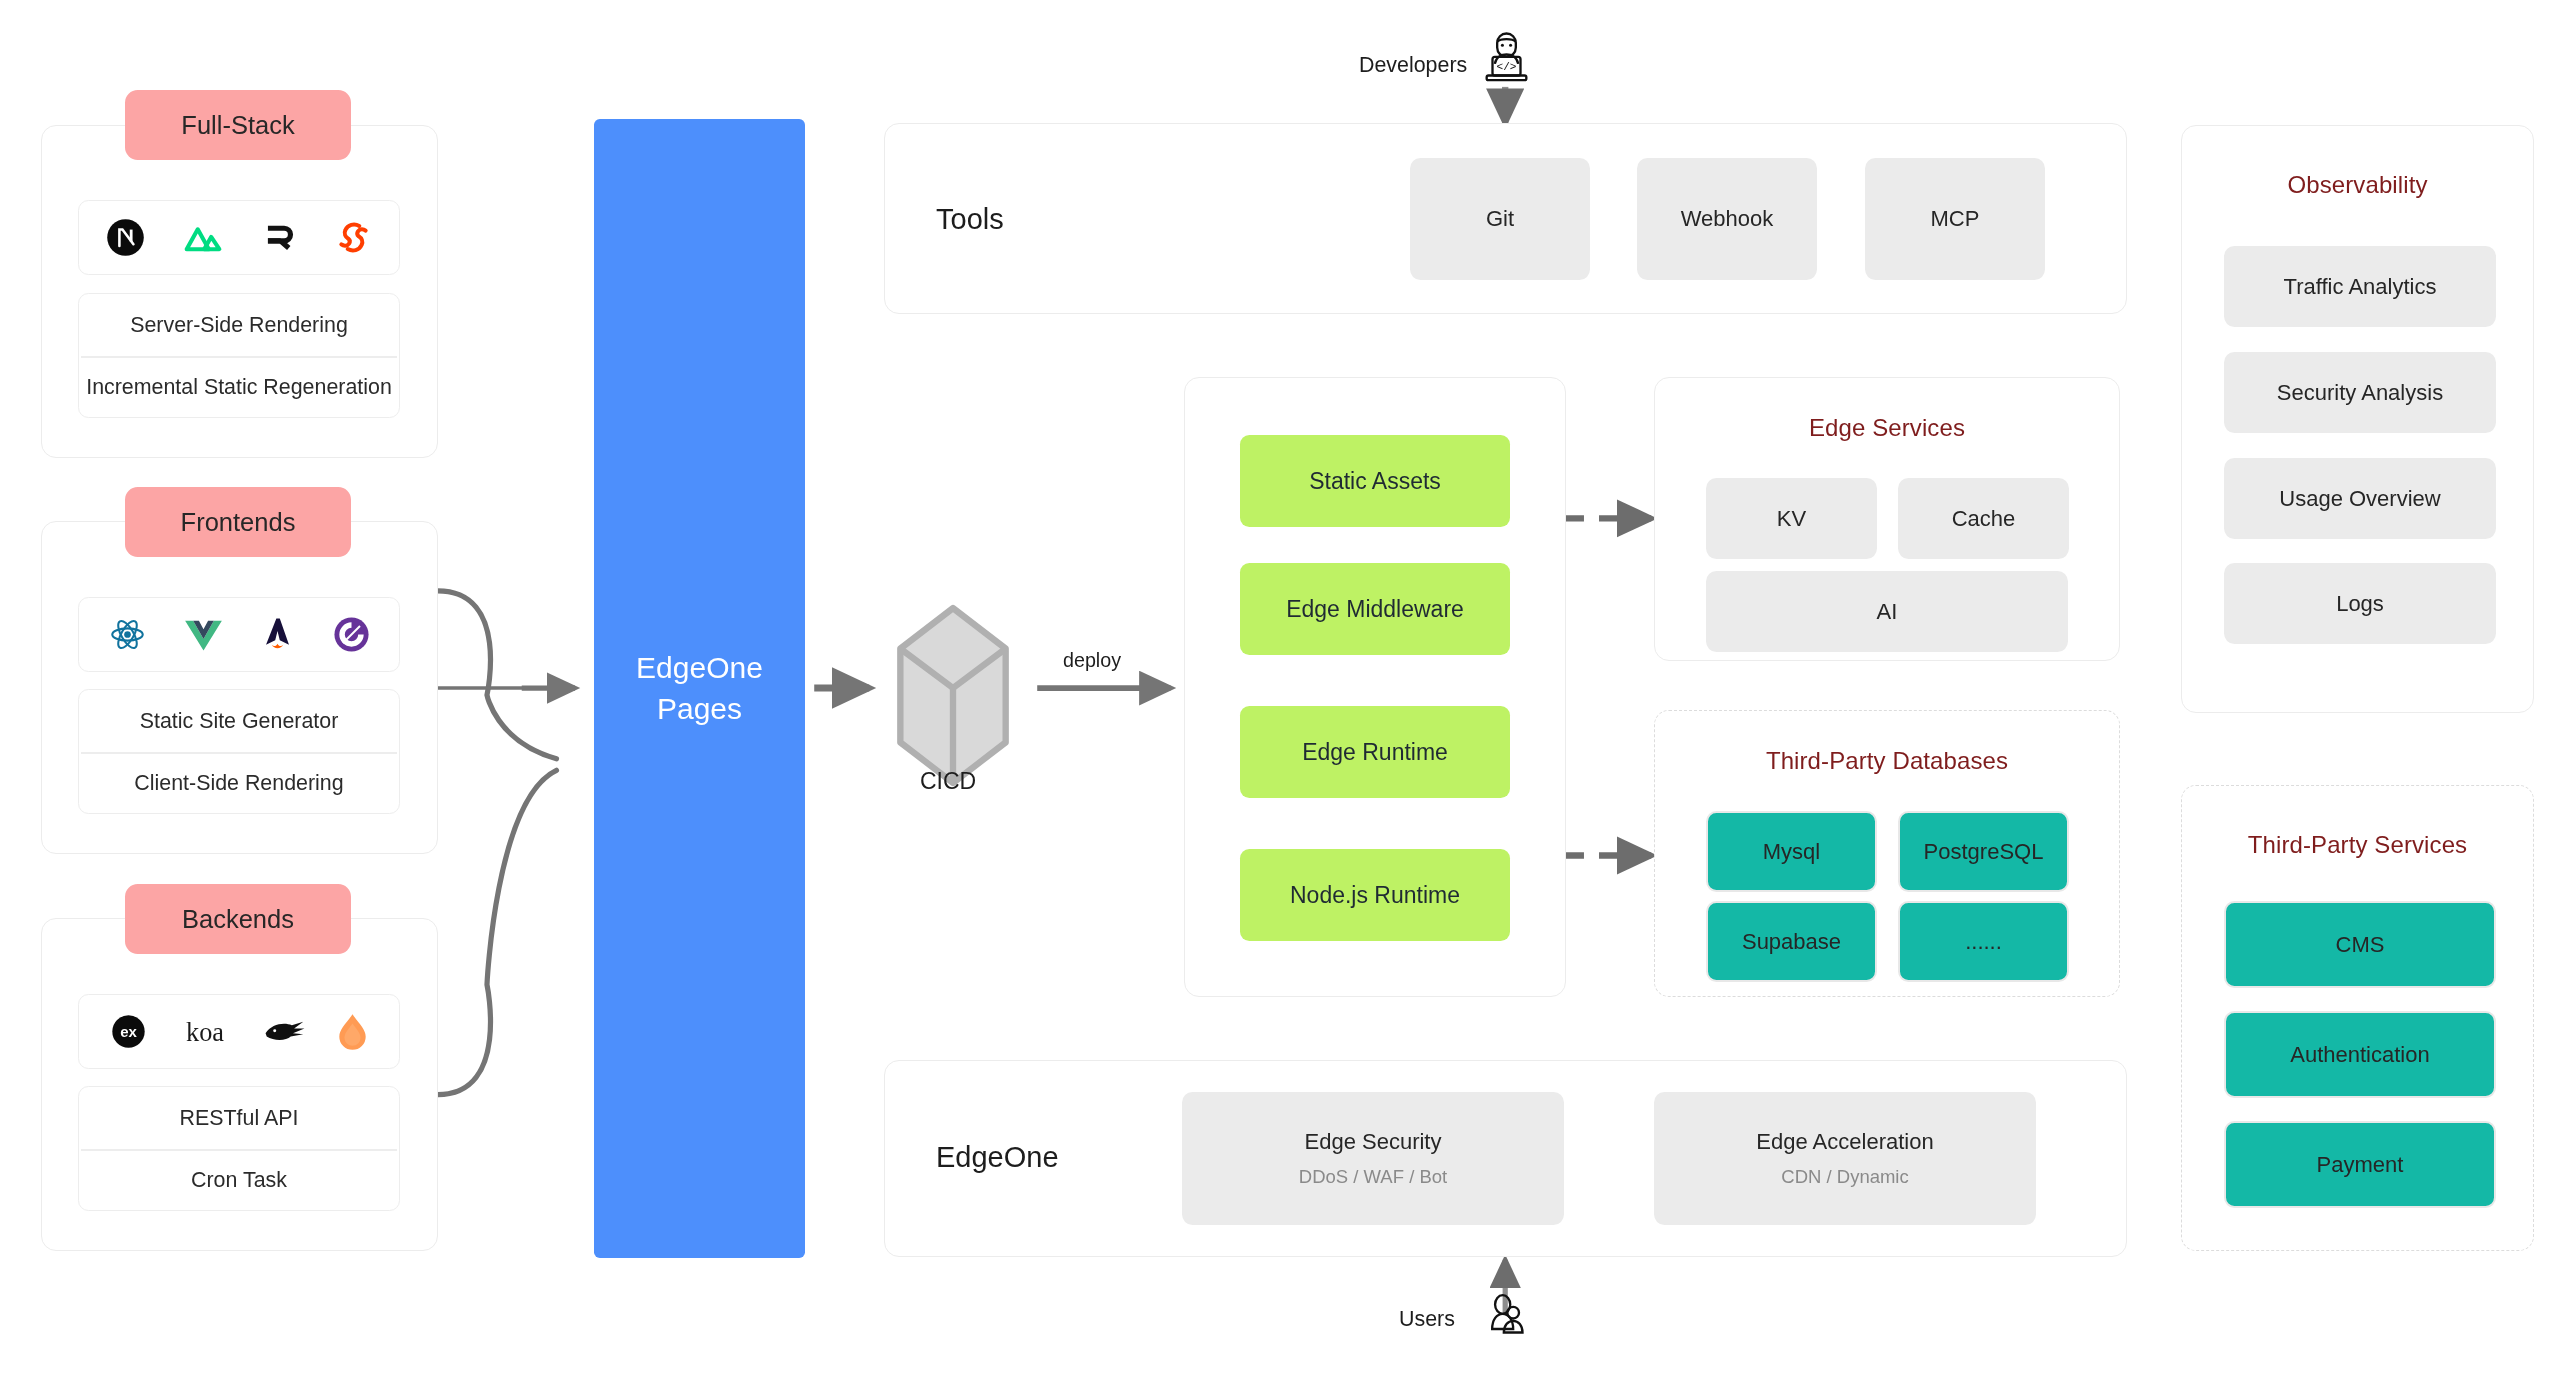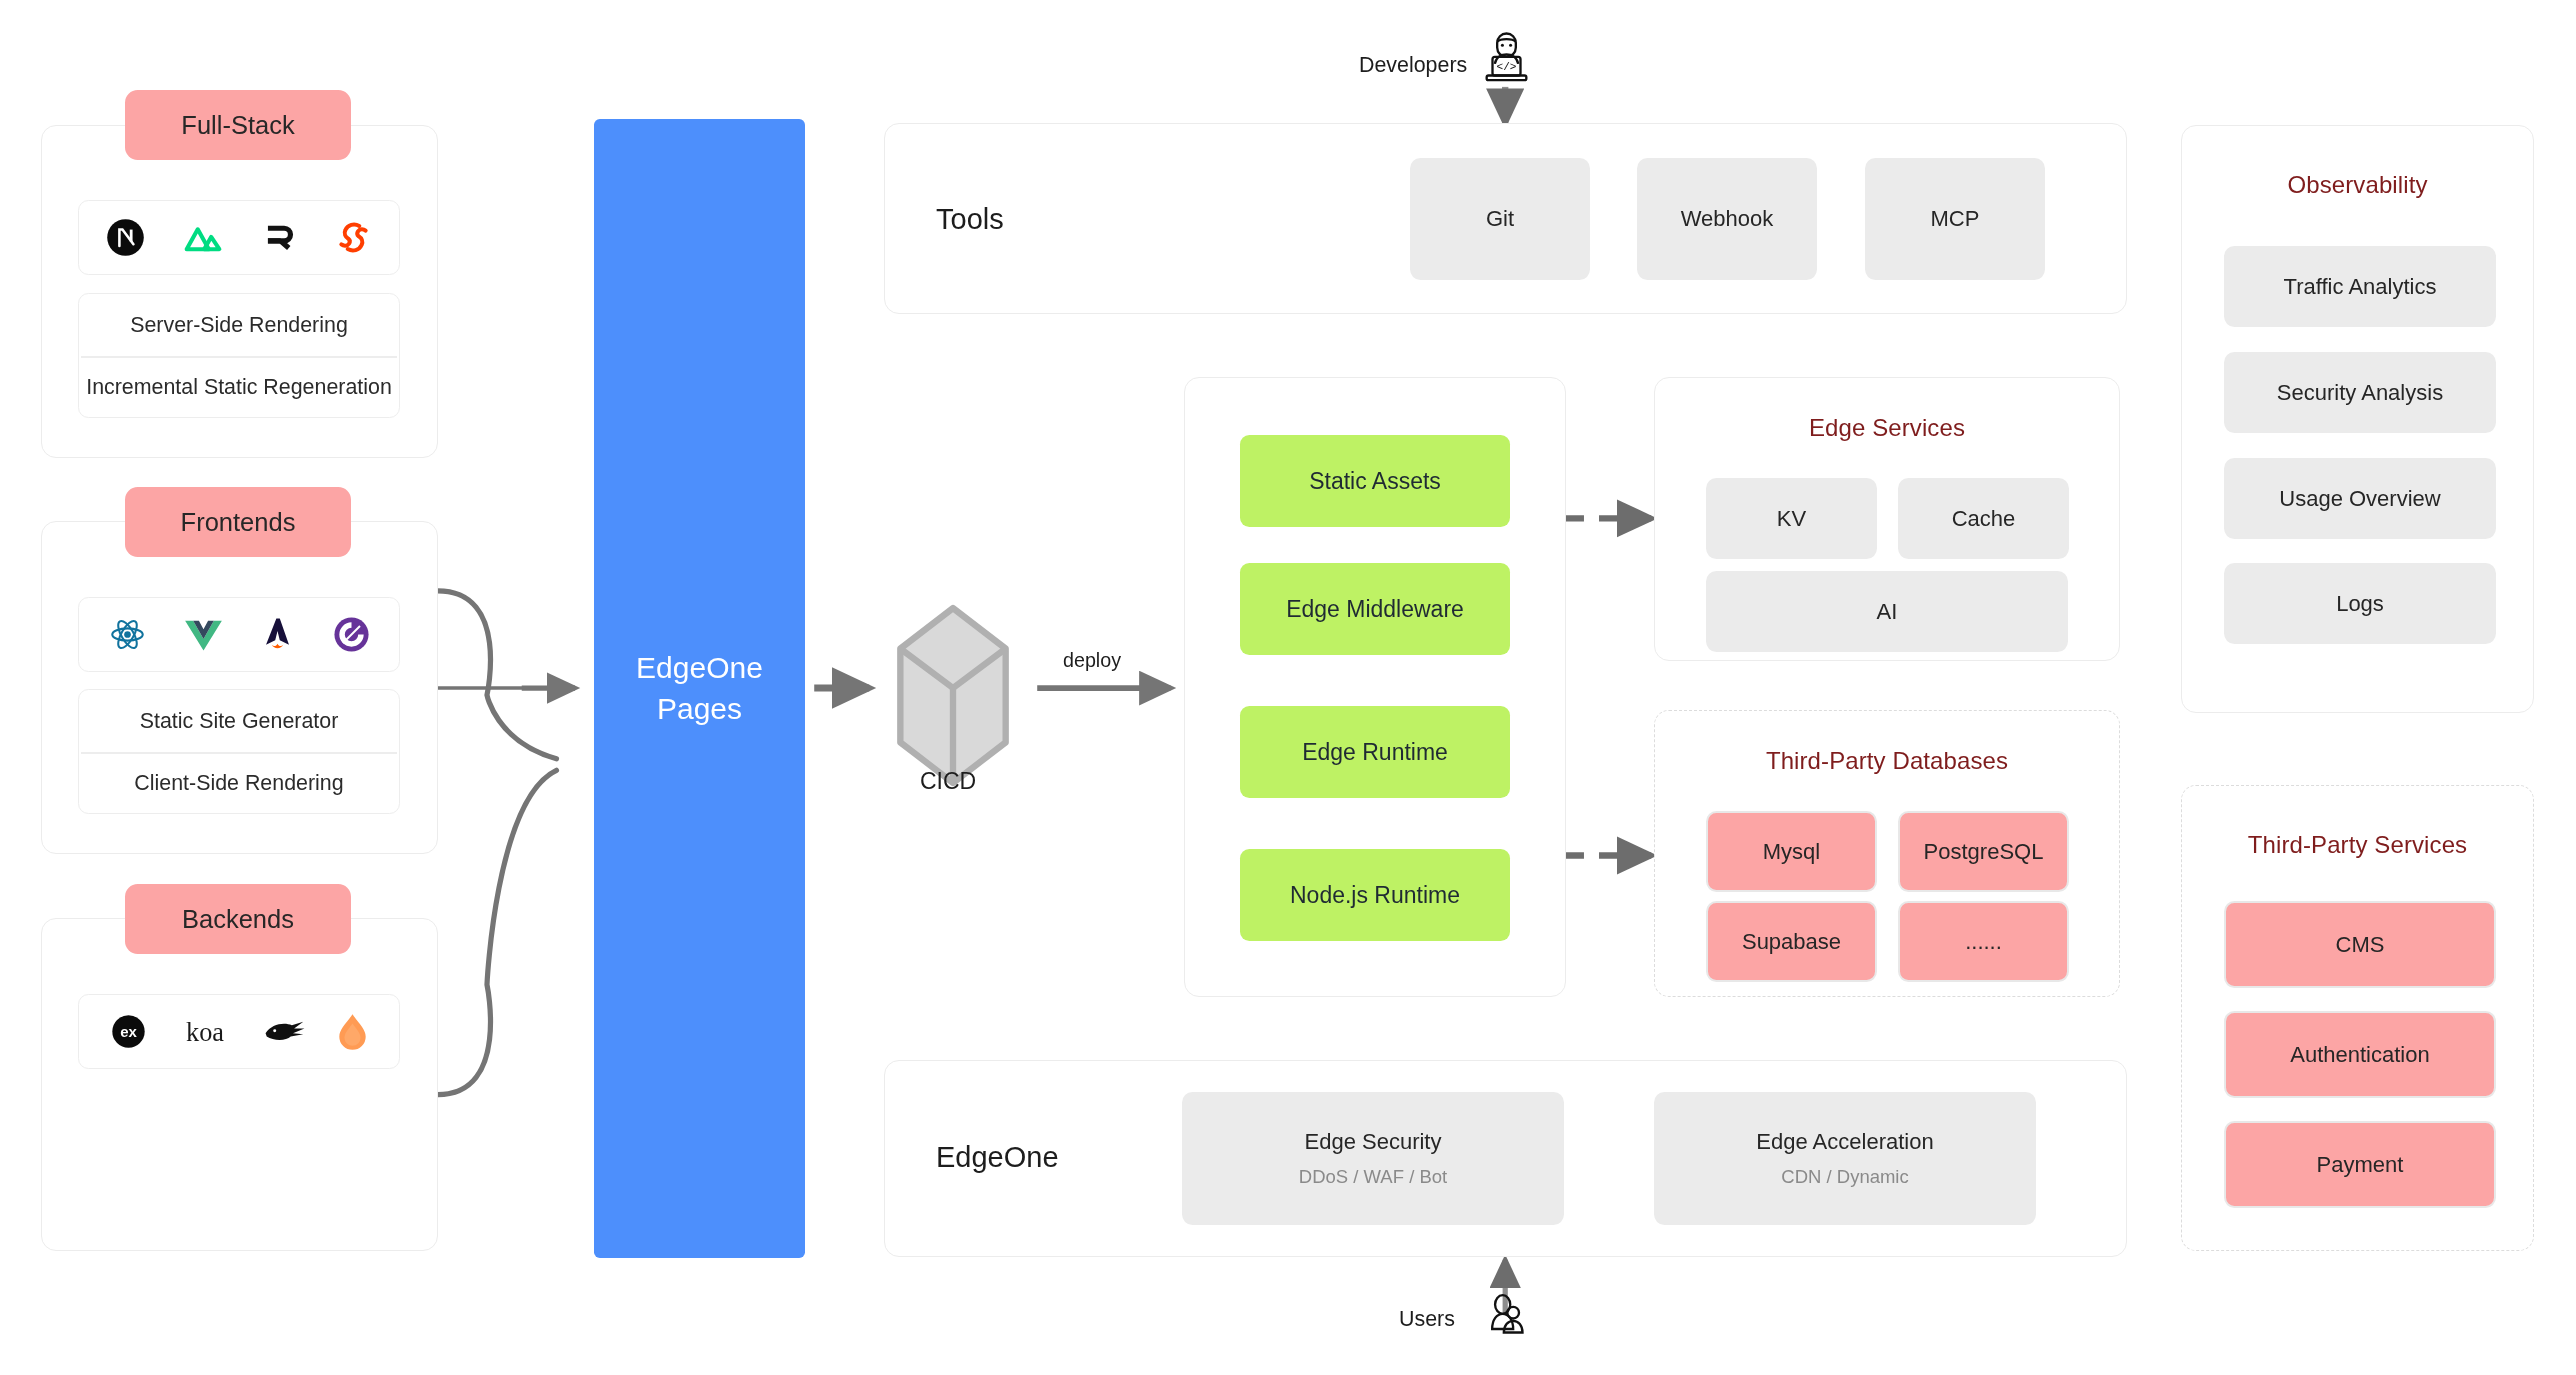--- a/index.html
+++ b/index.html
@@ -75,21 +75,21 @@
     color: #262626;
     font-size: 22px;
     text-align: center;
     gap: 11.6px;
   }
   .tile .sub { font-size: 18.5px; color: #8a8a8a; }
 
   
   .tile-outline {
     position: absolute;
-    background: #fca5a5;
+    background: #14b8a6;
     border: 2.3px solid #e8e8e8;
     border-radius: 10.4px;
     display: flex; align-items: center; justify-content: center;
     color: #262626;
     font-size: 22px;
     text-align: center;
   }
 
   
   .tile-blue {
@@ -290,20 +290,29 @@
       </span>
       <span>
         <svg width="31" height="39" viewBox="0 0 54 68">
           <path d="M27 4 C16 20 4 30 4 43 a23 23 0 0 0 46 0 C50 30 38 20 27 4z" fill="#ff9b54"></path>
           <path d="M27 20 C20 30 13 36 13 45 a14 14 0 0 0 28 0 C41 36 34 30 27 20z" fill="#ffa868"></path>
         </svg>
       </span>
     </div>
   </div>
 
+  <div class="card" style="left:78px; top:1086px; width:322px; height:125px;">
+    <div class="list-row" style="top:0; height:62px;">
+      <span>RESTful API</span>
+    </div>
+    <div class="list-sep" style="top:62px;"></div>
+    <div class="list-row" style="top:64px; height:59px;">
+      <span>Cron Task</span>
+    </div>
+  </div>
 
   <div id="eo-pages">
     <span class="label">EdgeOne
 Pages</span>
   </div>
 
   <div style="position:absolute; left:892px; top:600px;">
     <svg width="122" height="191" viewBox="0 0 210 330">
       <path d="M105 14 L196 84 L196 246 L105 316 L14 246 L14 84 Z" fill="#d9d9d9" stroke="#b0b0b0" stroke-width="11" stroke-linejoin="round"></path>
       <path d="M14 84 L105 152 L196 84" fill="none" stroke="#b0b0b0" stroke-width="11" stroke-linejoin="round"></path>

